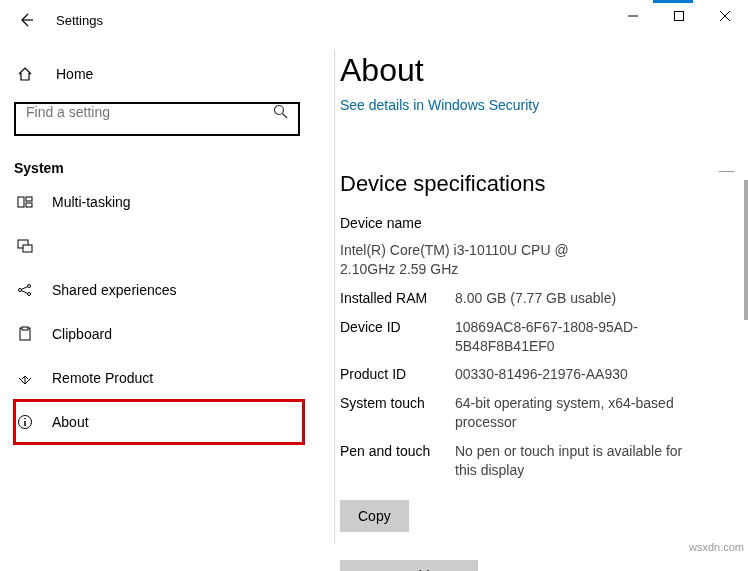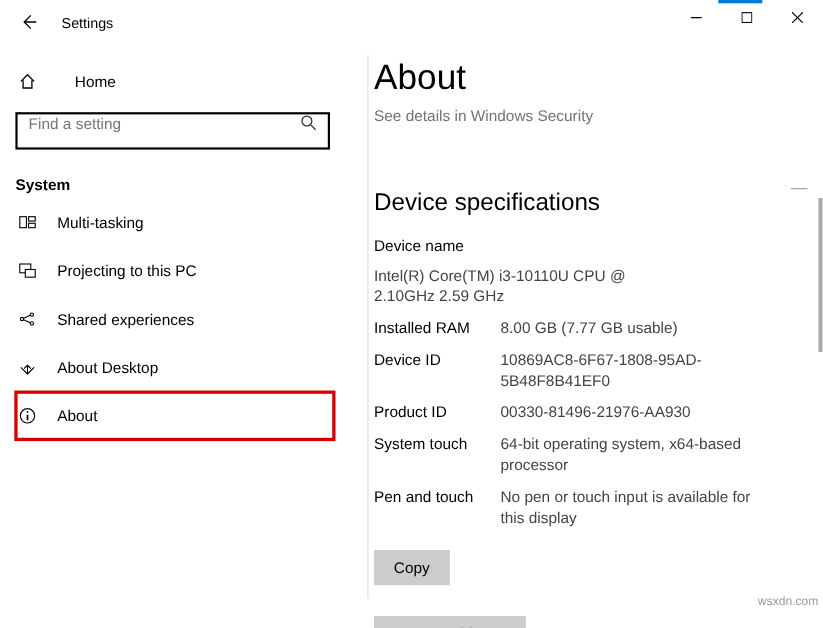--- a/index.html
+++ b/index.html
@@ -54,21 +54,21 @@
   .sidebar {
     width: 320px;
     padding-left: 14px;
     padding-top: 20px;
     background: #fff;
     flex-shrink: 0;
   }
   .home-row {
     display: flex;
     align-items: center;
-    gap: 34px;
+    gap: 22px;
     padding: 6px 4px 6px 2px;
     margin-bottom: 14px;
     font-size: 14px;
   }
   .home-row .icon { width: 18px; display:flex; justify-content:center; }
   .search-box {
     width: 286px;
     height: 34px;
     border: 2px solid #000000;
     display: flex;
@@ -123,21 +123,21 @@
     padding: 12px 24px 0 20px;
     position: relative;
     overflow: hidden;
   }
   .page-title {
     font-size: 32px;
     font-weight: 400;
     margin-bottom: 8px;
   }
   .link {
-    color: #737373;
+    color: #0369a1;
     font-size: 14px;
     margin-bottom: 30px;
     display: inline-block;
   }
   .section-head {
     font-size: 22px;
     font-weight: 400;
     margin-top: 28px;
     margin-bottom: 18px;
   }
@@ -247,44 +247,52 @@
       <span>Multi-tasking</span>
     </div>
 
     <div class="nav-item">
       <span class="icon">
         <svg width="16" height="16" viewBox="0 0 16 16">
             <rect x="1" y="2" width="10" height="8" stroke="#000" fill="none"></rect>
             <rect x="6" y="7" width="9" height="7" stroke="#000" fill="#fff"></rect>
           </svg>
       </span>
-      <span>Projecting to this PC</span>
     </div>
 
     <div class="nav-item">
       <span class="icon">
         <svg width="16" height="16" viewBox="0 0 16 16">
             <circle cx="3" cy="8" r="1.5" stroke="#000" fill="none"></circle>
             <circle cx="12" cy="4" r="1.5" stroke="#000" fill="none"></circle>
             <circle cx="12" cy="12" r="1.5" stroke="#000" fill="none"></circle>
             <line x1="4.5" y1="7.3" x2="10.5" y2="4.7" stroke="#000"></line>
             <line x1="4.5" y1="8.7" x2="10.5" y2="11.3" stroke="#000"></line>
           </svg>
       </span>
       <span>Shared experiences</span>
     </div>
 
+    <div class="nav-item">
+      <span class="icon">
+        <svg width="16" height="16" viewBox="0 0 16 16">
+            <rect x="3" y="2" width="10" height="12" stroke="#000" fill="none"></rect>
+            <rect x="5" y="1" width="6" height="3" stroke="#000" fill="#fff"></rect>
+          </svg>
+      </span>
+      <span>Clipboard</span>
+    </div>
 
     <div class="nav-item">
       <span class="icon">
         <svg width="16" height="16" viewBox="0 0 16 16">
             <path d="M8 14 L2 8 M8 14 L14 8 M5 9 L8 6 L11 9 M8 6 V14" stroke="#000" fill="none"></path>
           </svg>
       </span>
-      <span>About Desktop</span>
+      <span>Remote Product</span>
     </div>
 
     <div class="nav-item highlight">
       <span class="icon">
         <svg width="16" height="16" viewBox="0 0 16 16">
             <circle cx="8" cy="8" r="6.5" stroke="#000" fill="none"></circle>
             <line x1="8" y1="7" x2="8" y2="12" stroke="#000" stroke-width="1.5"></line>
             <circle cx="8" cy="4.5" r="0.8" fill="#000"></circle>
           </svg>
       </span>

